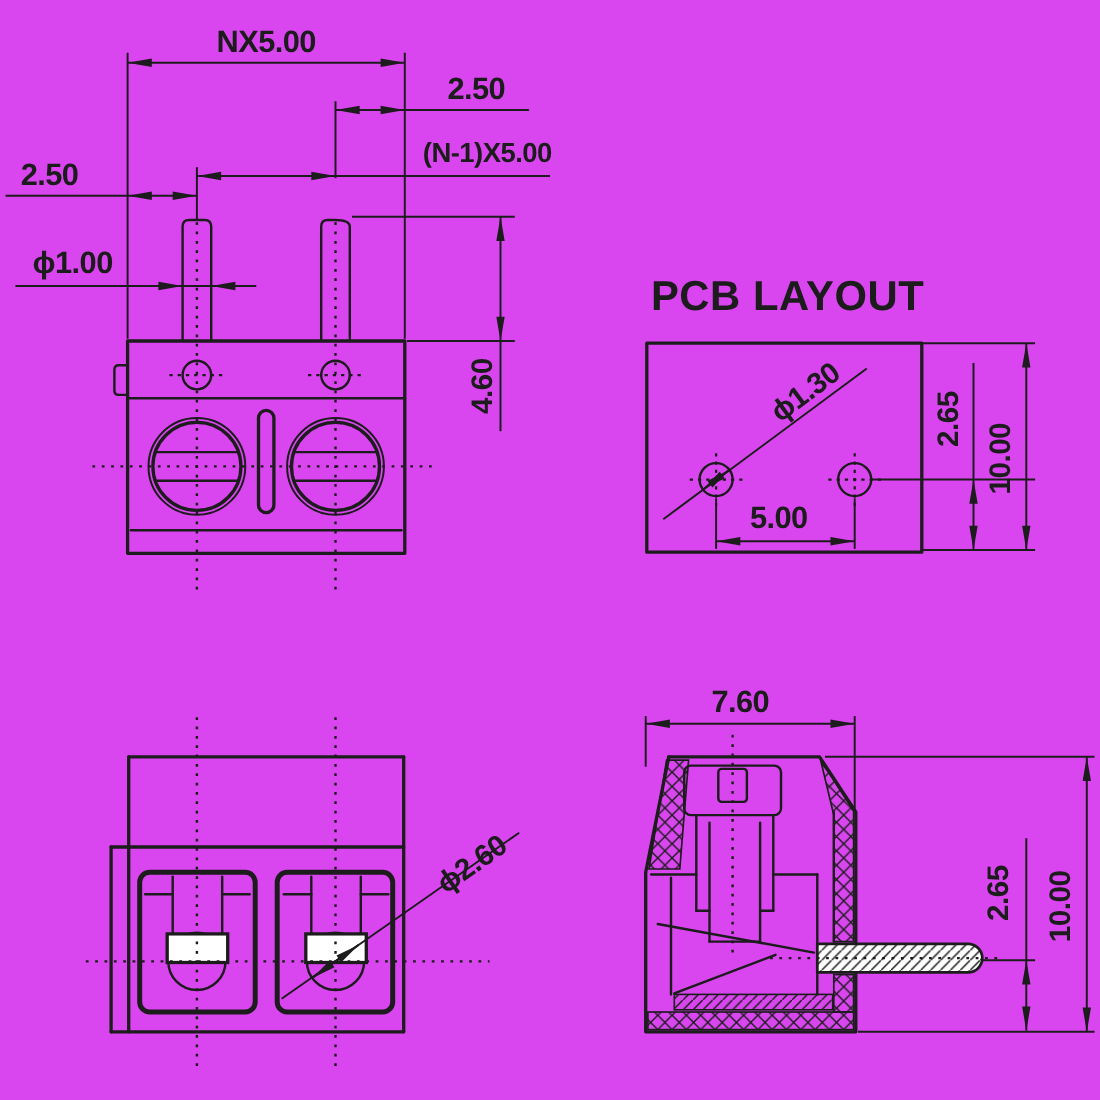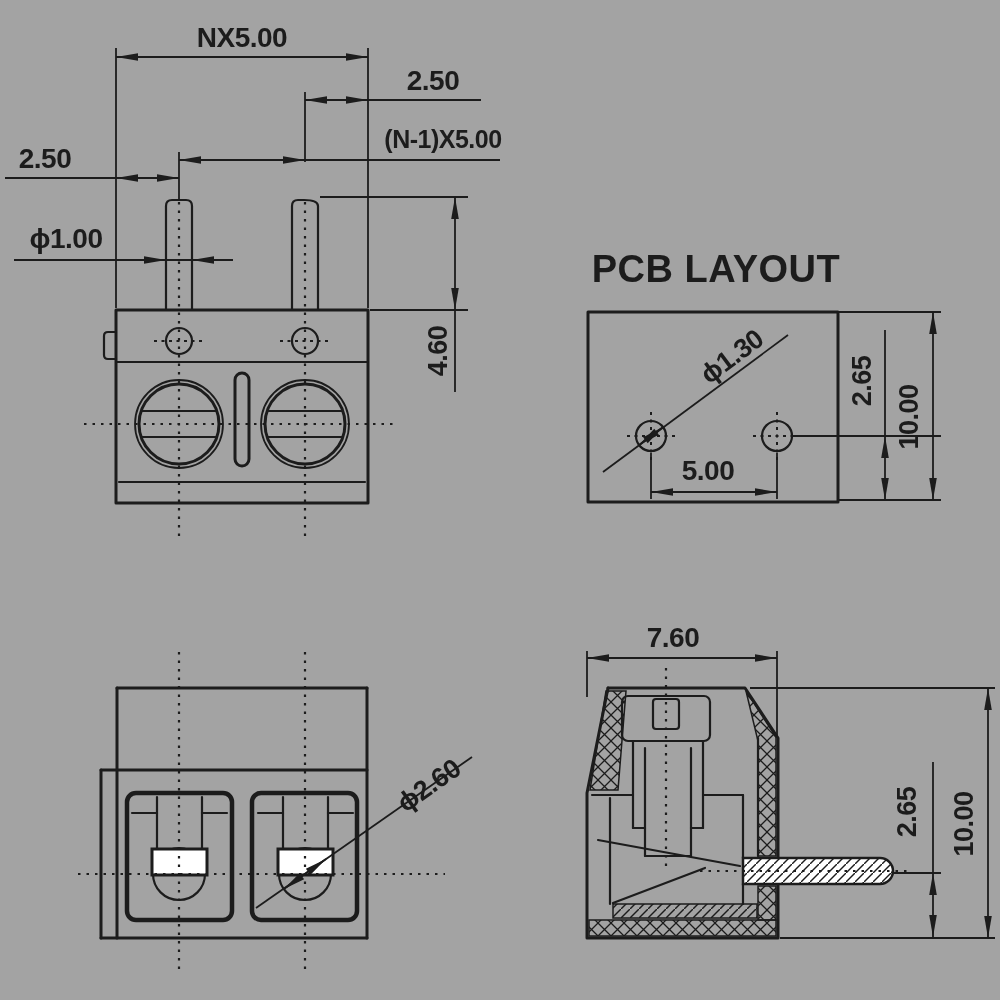--- a/index.html
+++ b/index.html
@@ -1,16 +1,16 @@
 <!DOCTYPE html>
 <html><head>
 <meta charset="utf-8">
 <style>
   html,body{margin:0;padding:0;background:#fff;}
-  #page{width:1000px;height:1000px;background:#a3a3a3;position:relative;overflow:hidden;}
+  #page{width:1000px;height:1000px;background:#d946ef;position:relative;overflow:hidden;}
   svg{display:block;}
   .ol{fill:none;stroke:#1c1c1c;stroke-width:3;stroke-linejoin:round;stroke-linecap:round;}
   .ol2{fill:none;stroke:#1c1c1c;stroke-width:2.2;stroke-linejoin:round;stroke-linecap:round;}
   .thin{fill:none;stroke:#1c1c1c;stroke-width:1.8;}
   .dim{fill:none;stroke:#1c1c1c;stroke-width:1.8;}
   .ext{fill:none;stroke:#1c1c1c;stroke-width:1.8;}
   .cl{fill:none;stroke:#1c1c1c;stroke-width:2.2;stroke-dasharray:2.5 6;}
   .ch{fill:none;stroke:#1c1c1c;stroke-width:2;stroke-dasharray:3 4.5;}
   .wfill{fill:#ffffff;stroke:#1c1c1c;stroke-width:3;}
   .t{font:bold 28px "Liberation Sans",sans-serif;fill:#1c1c1c;text-anchor:middle;dominant-baseline:middle;letter-spacing:-0.5px;}

